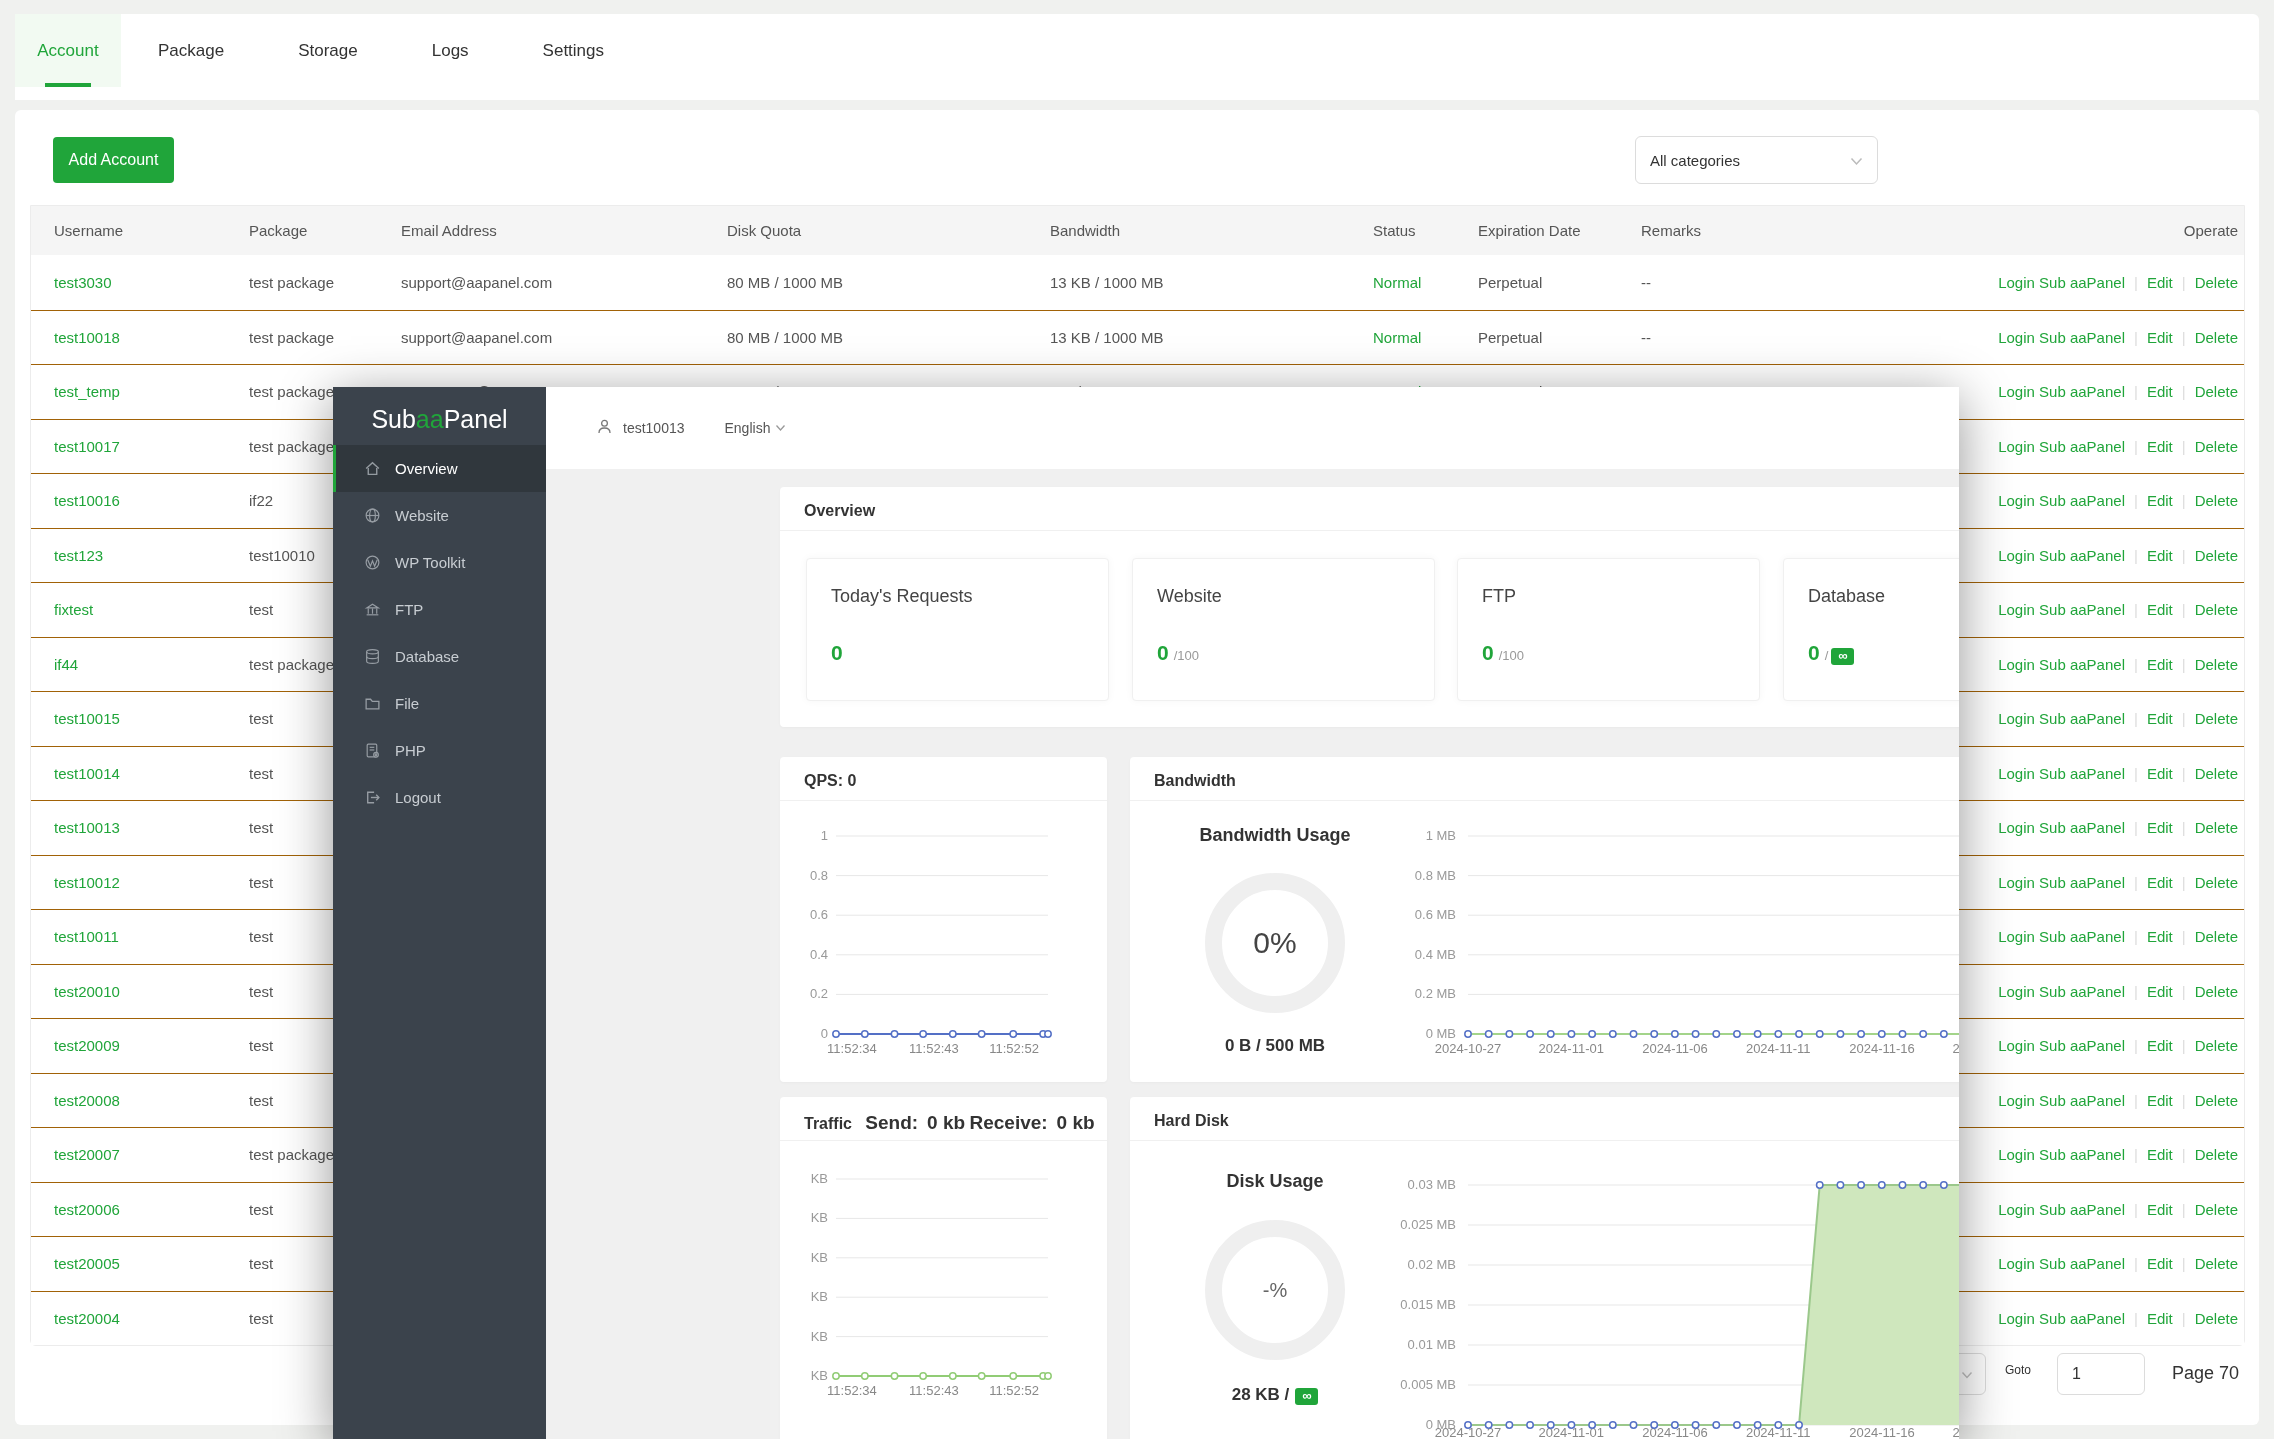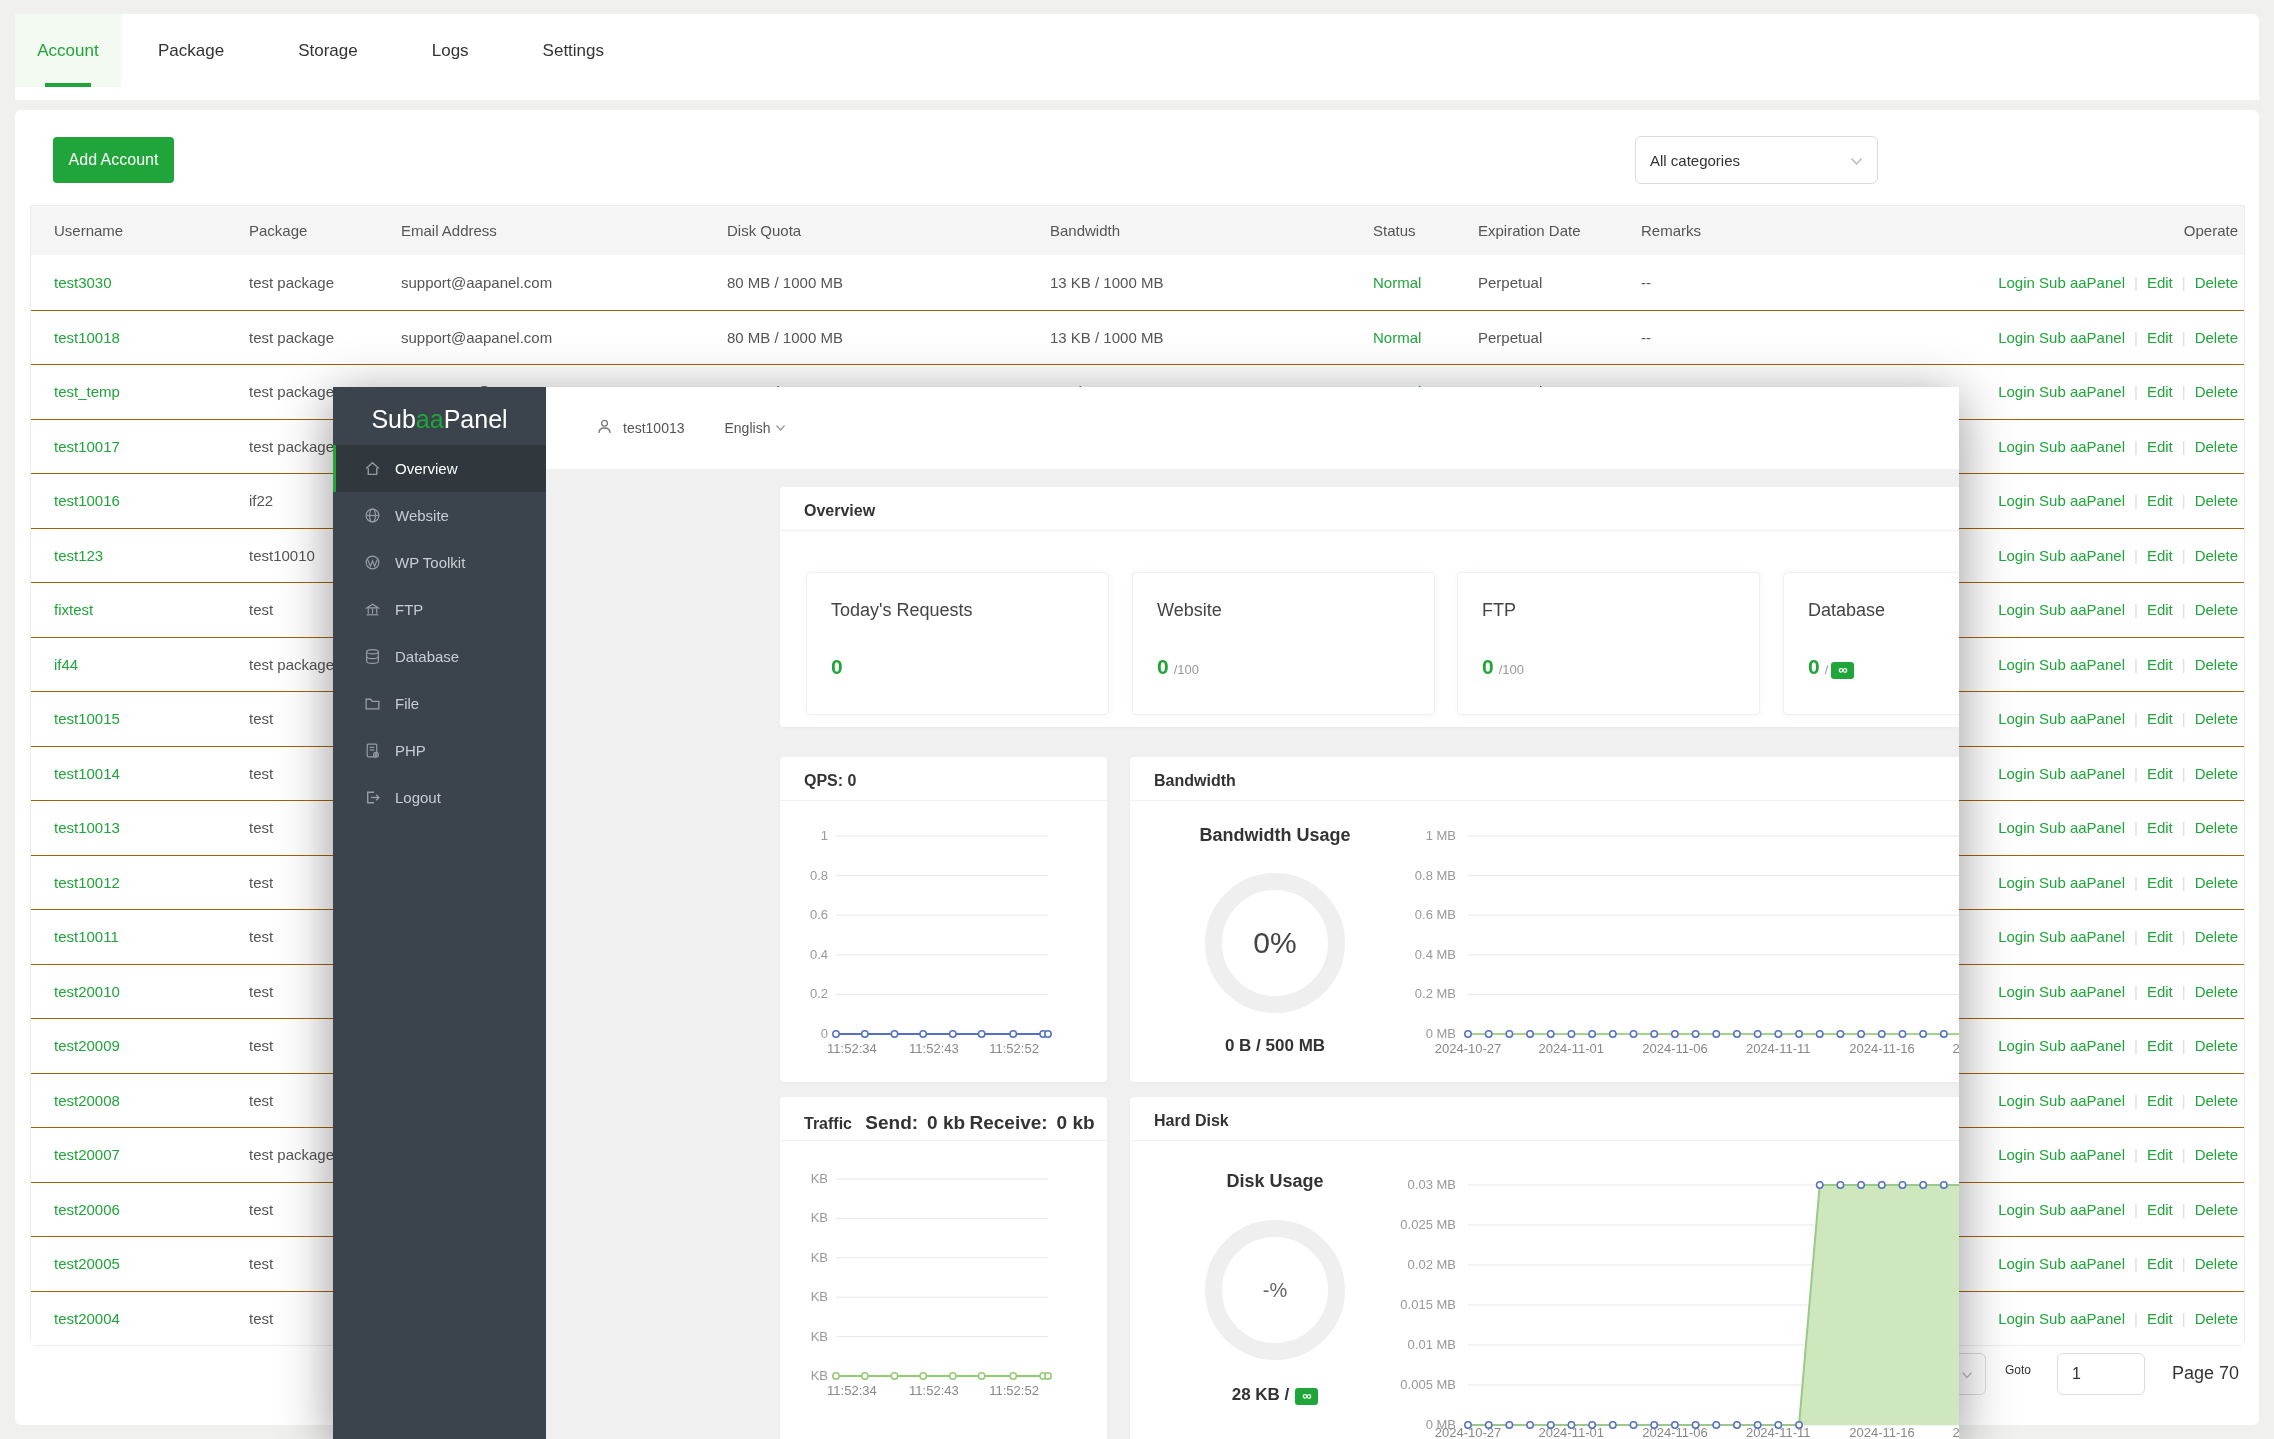--- a/index.html
+++ b/index.html
@@ -56,21 +56,21 @@
   .m-user { display:flex; align-items:center; color:#555; font-size:14px; cursor:pointer; }
   .m-user svg { margin-right:10px; }
   .m-lang { display:flex; align-items:center; margin-left:40px; color:#555; font-size:14px; cursor:pointer; }
   .m-lang .caret { margin-left:5px; color:#999; font-size:11px; }
 
   .panel { position:absolute; background:#fff; border-radius:4px; box-shadow:0 1px 3px rgba(0,0,0,0.03); }
   .panel-title { position:absolute; left:24px; top:15px; font-size:16px; font-weight:bold; color:#333; white-space:nowrap; }
   .panel-divider { position:absolute; left:0; top:43px; width:100%; height:1px; background:#f0f0f0; }
 
   .ov-panel { left:234px; top:100px; width:1377px; height:240px; }
-  .stat-card { position:absolute; top:85px; width:303px; height:143px; background:#fff; border:1px solid #f0f0f0; border-radius:4px; box-shadow:0 0 8px rgba(0,0,0,0.04); }
+  .stat-card { position:absolute; top:71px; width:303px; height:143px; background:#fff; border:1px solid #f0f0f0; border-radius:4px; box-shadow:0 0 8px rgba(0,0,0,0.04); }
   .stat-title { position:absolute; left:24px; top:27px; font-size:18px; color:#444; }
   .stat-value { position:absolute; left:24px; top:82px; display:flex; align-items:flex-end; }
   .stat-value .v { color:#20a53a; font-size:21px; font-weight:bold; }
   .stat-value .sfx { color:#999; font-size:13px; margin-left:5px; padding-bottom:2px; }
   .inf-badge { display:inline-block; width:23px; height:17px; background:#20a53a; border-radius:3px; color:#fff; font-size:13px; line-height:16px; text-align:center; font-weight:bold; margin-left:6px; }
 
   .qps-panel { left:234px; top:370px; width:327px; height:325px; }
   .bw-panel { left:584px; top:370px; width:1027px; height:325px; }
   .tr-panel { left:234px; top:710px; width:327px; height:400px; }
   .hd-panel { left:584px; top:710px; width:1027px; height:400px; }

